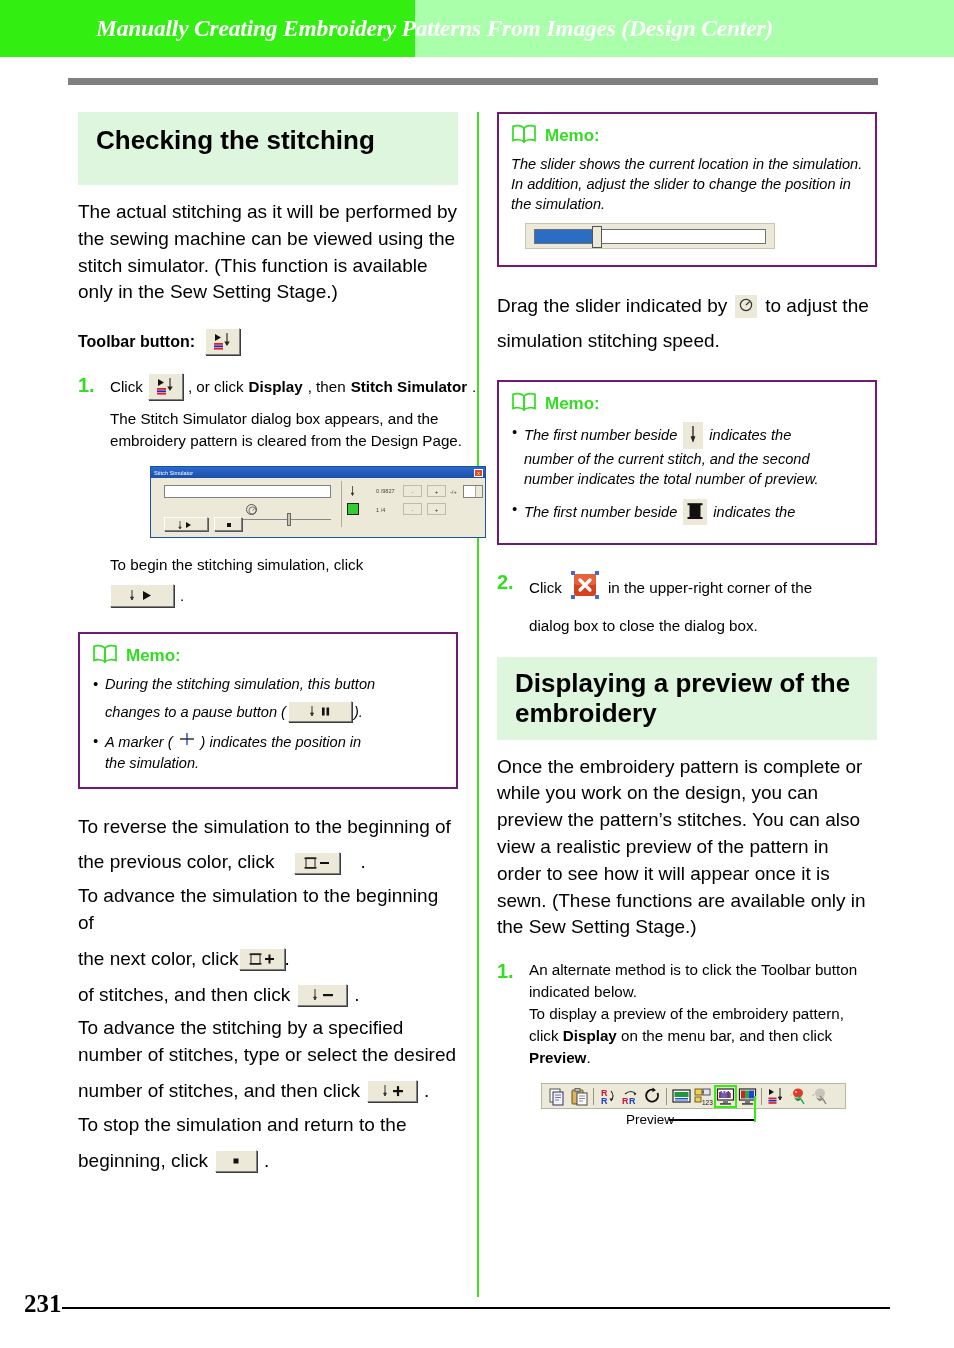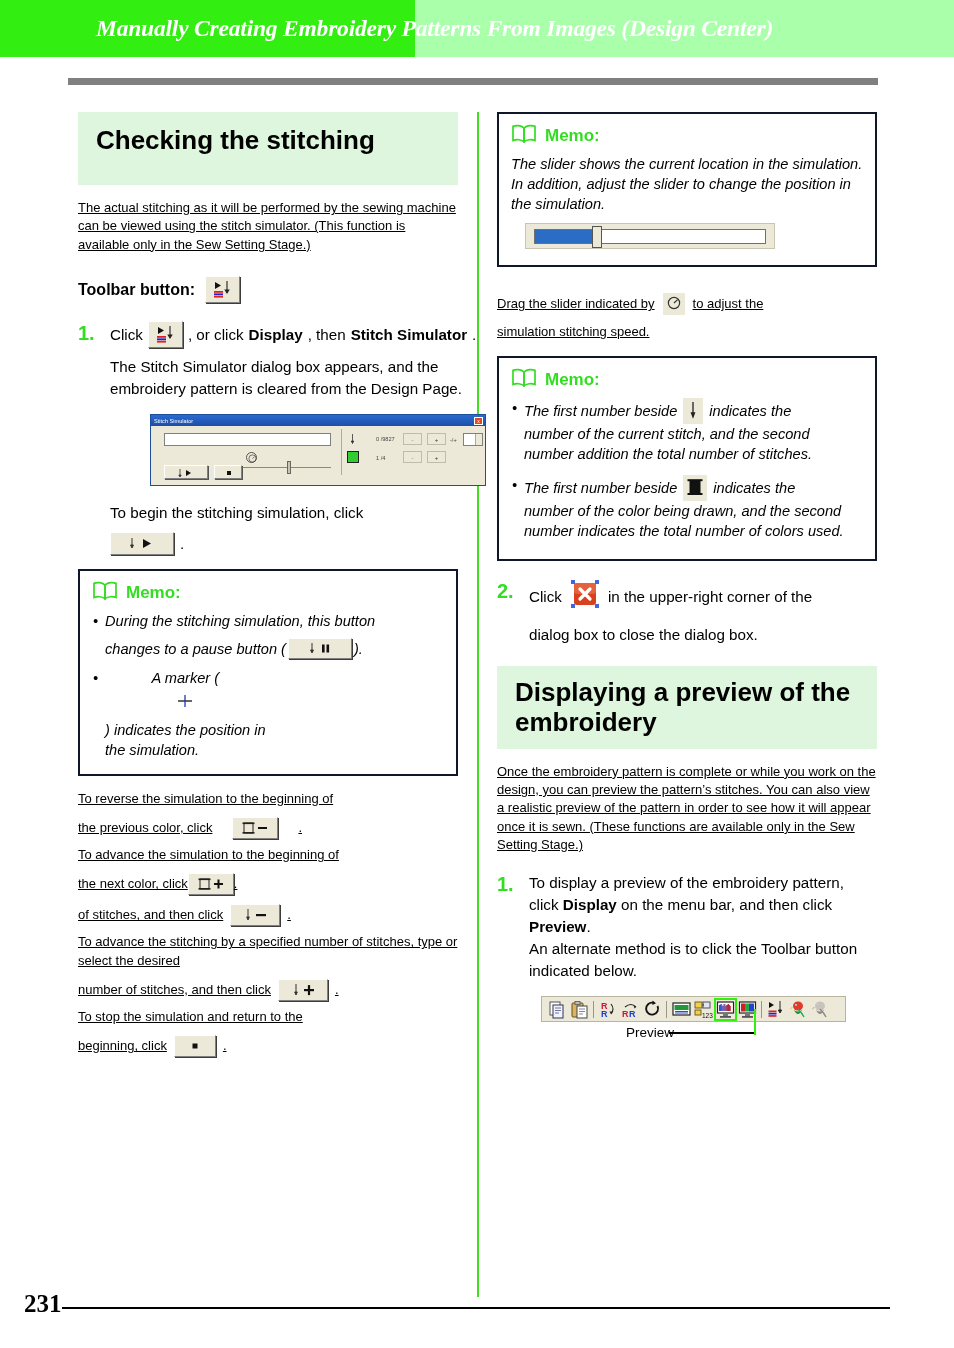--- a/index.html
+++ b/index.html
@@ -47,38 +47,38 @@
   
   .section-head {
     background:#ddf6dd;
     font-size:26px; font-weight:bold;
     padding:14px 0 30px 18px;
     line-height:1.12;
     margin-bottom:14px;
   }
   .section-head.tall { padding-bottom:12px; padding-top:12px; }
 
-  .body-text { font-size:13px; line-height:1.41;text-decoration:underline; }
+  .body-text { font-size:19px; line-height:1.41; }
 
   
   .tb-line { display:flex; align-items:center; gap:10px; font-size:16px; font-weight:bold; margin-top:22px;}
 
   
   .step { display:flex; margin-top:18px; }
   .step-num {
     color:#33dd22; font-weight:bold; font-size:20px;
     width:32px; flex:0 0 32px; line-height:1.2;
   }
   .step-body { flex:1; font-size:15.2px; line-height:1.45; }
 
   
   .memo {
-    border:2px solid #0f172a;
+    border:2px solid #701a75;
     padding:10px 12px 12px 12px;
-    margin:14px 0;
+    margin:25px 0;
   }
   .memo-head {
     display:flex; align-items:center; gap:8px;
     color:#33dd22; font-weight:bold; font-size:17px;
     margin-bottom:6px;
   }
   .memo-body { font-style:italic; font-size:14.6px; line-height:1.38; }
   .memo-body ul { margin:0; padding:0; list-style:none; }
   .memo-body li { margin:0 0 6px 0; padding-left:13px; position:relative; }
   .memo-body li:before {
@@ -326,21 +326,21 @@
               <svg width="36" height="13" viewBox="0 0 36 13">
                 <path d="M10 1 L10 8 M8.6 8 L10 11 L11.4 8 Z" stroke="#333" stroke-width="1" fill="#333"></path>
                 <rect x="20" y="2.5" width="2.6" height="8" fill="#111"></rect>
                 <rect x="24.5" y="2.5" width="2.6" height="8" fill="#111"></rect>
               </svg>
             </span>
             <span>).</span>
           </span>
         </li>
         <li class="tight" style="margin-top:9px;">
-          <span style="display:inline-flex;align-items:center;gap:5px;flex-direction:column;">
+          <span style="display:inline-flex;align-items:center;gap:5px;">
             <span>A marker (</span>
             <span>
               <svg width="18" height="16" viewBox="0 0 18 16">
                 <path d="M9 2 L9 14" stroke="#3355cc" stroke-width="1.5"></path>
                 <path d="M2 8 L16 8" stroke="#333" stroke-width="1.5"></path>
               </svg>
             </span>
             <span>) indicates the position in</span>
           </span>
           <div>the simulation.</div>
@@ -461,35 +461,34 @@
         <li style="margin-bottom:10px;">
           <span style="display:inline-flex;align-items:center;gap:6px;">
             <span>The first number beside</span>
             <span class="icon-flat">
               <svg width="16" height="20" viewBox="0 0 16 20">
                 <path d="M8 2 L8 13 M6.5 13 L8 17 L9.5 13 Z" stroke="#222" stroke-width="1.3" fill="#222"></path>
               </svg>
             </span>
             <span>indicates the</span>
           </span>
-          <div>number of the current stitch, and the second number addition the total number of stitches.</div>
+          <div>number of the current stitch, and the second number indicates the total number of preview.</div>
         </li>
         <li>
           <span style="display:inline-flex;align-items:center;gap:6px;">
             <span>The first number beside</span>
             <span class="icon-flat">
               <svg width="20" height="20" viewBox="0 0 20 20">
                 <rect x="4.5" y="3" width="11" height="14" fill="#111"></rect>
                 <rect x="2.5" y="2.2" width="15" height="2" fill="#111"></rect>
                 <rect x="2.5" y="16" width="15" height="2" fill="#111"></rect>
               </svg>
             </span>
             <span>indicates the</span>
           </span>
-          <div>number of the color being drawn, and the second number indicates the total number of colors used.</div>
         </li>
       </ul>
     </div>
   </div>
 
   <div class="step">
     <div class="step-num">2.</div>
     <div class="step-body">
       <div style="display:flex;align-items:center;gap:8px;">
         <span>Click</span>
@@ -510,27 +509,27 @@
     </div>
   </div>
 
   <div class="section-head tall" style="margin-top:20px;">Displaying a preview of the embroidery</div>
 
   <div class="body-text">Once the embroidery pattern is complete or while you work on the design, you can preview the pattern’s stitches. You can also view a realistic preview of the pattern in order to see how it will appear once it is sewn. (These functions are available only in the Sew Setting Stage.)</div>
 
   <div class="step">
     <div class="step-num">1.</div>
     <div class="step-body">
+      <div>An alternate method is to click the Toolbar button indicated below.</div>
       <div>
         <span>To display a preview of the embroidery pattern, click</span>
         <b>Display</b>
         <span>on the menu bar, and then click</span>
         <b>Preview</b><span>.</span>
       </div>
-      <div>An alternate method is to click the Toolbar button indicated below.</div>
     </div>
   </div>
 
   <div class="ptb-wrap">
     <div class="ptb">
       <span class="ic">
         <svg width="19" height="19" viewBox="0 0 19 19">
           <rect x="2" y="2" width="10" height="13" fill="#fff" stroke="#555" stroke-width="1"></rect>
           <rect x="5" y="5" width="10" height="13" fill="#eef3ff" stroke="#335" stroke-width="1"></rect>
           <path d="M7 8 h6 M7 10.5 h6 M7 13 h4" stroke="#668" stroke-width="0.9"></path>

